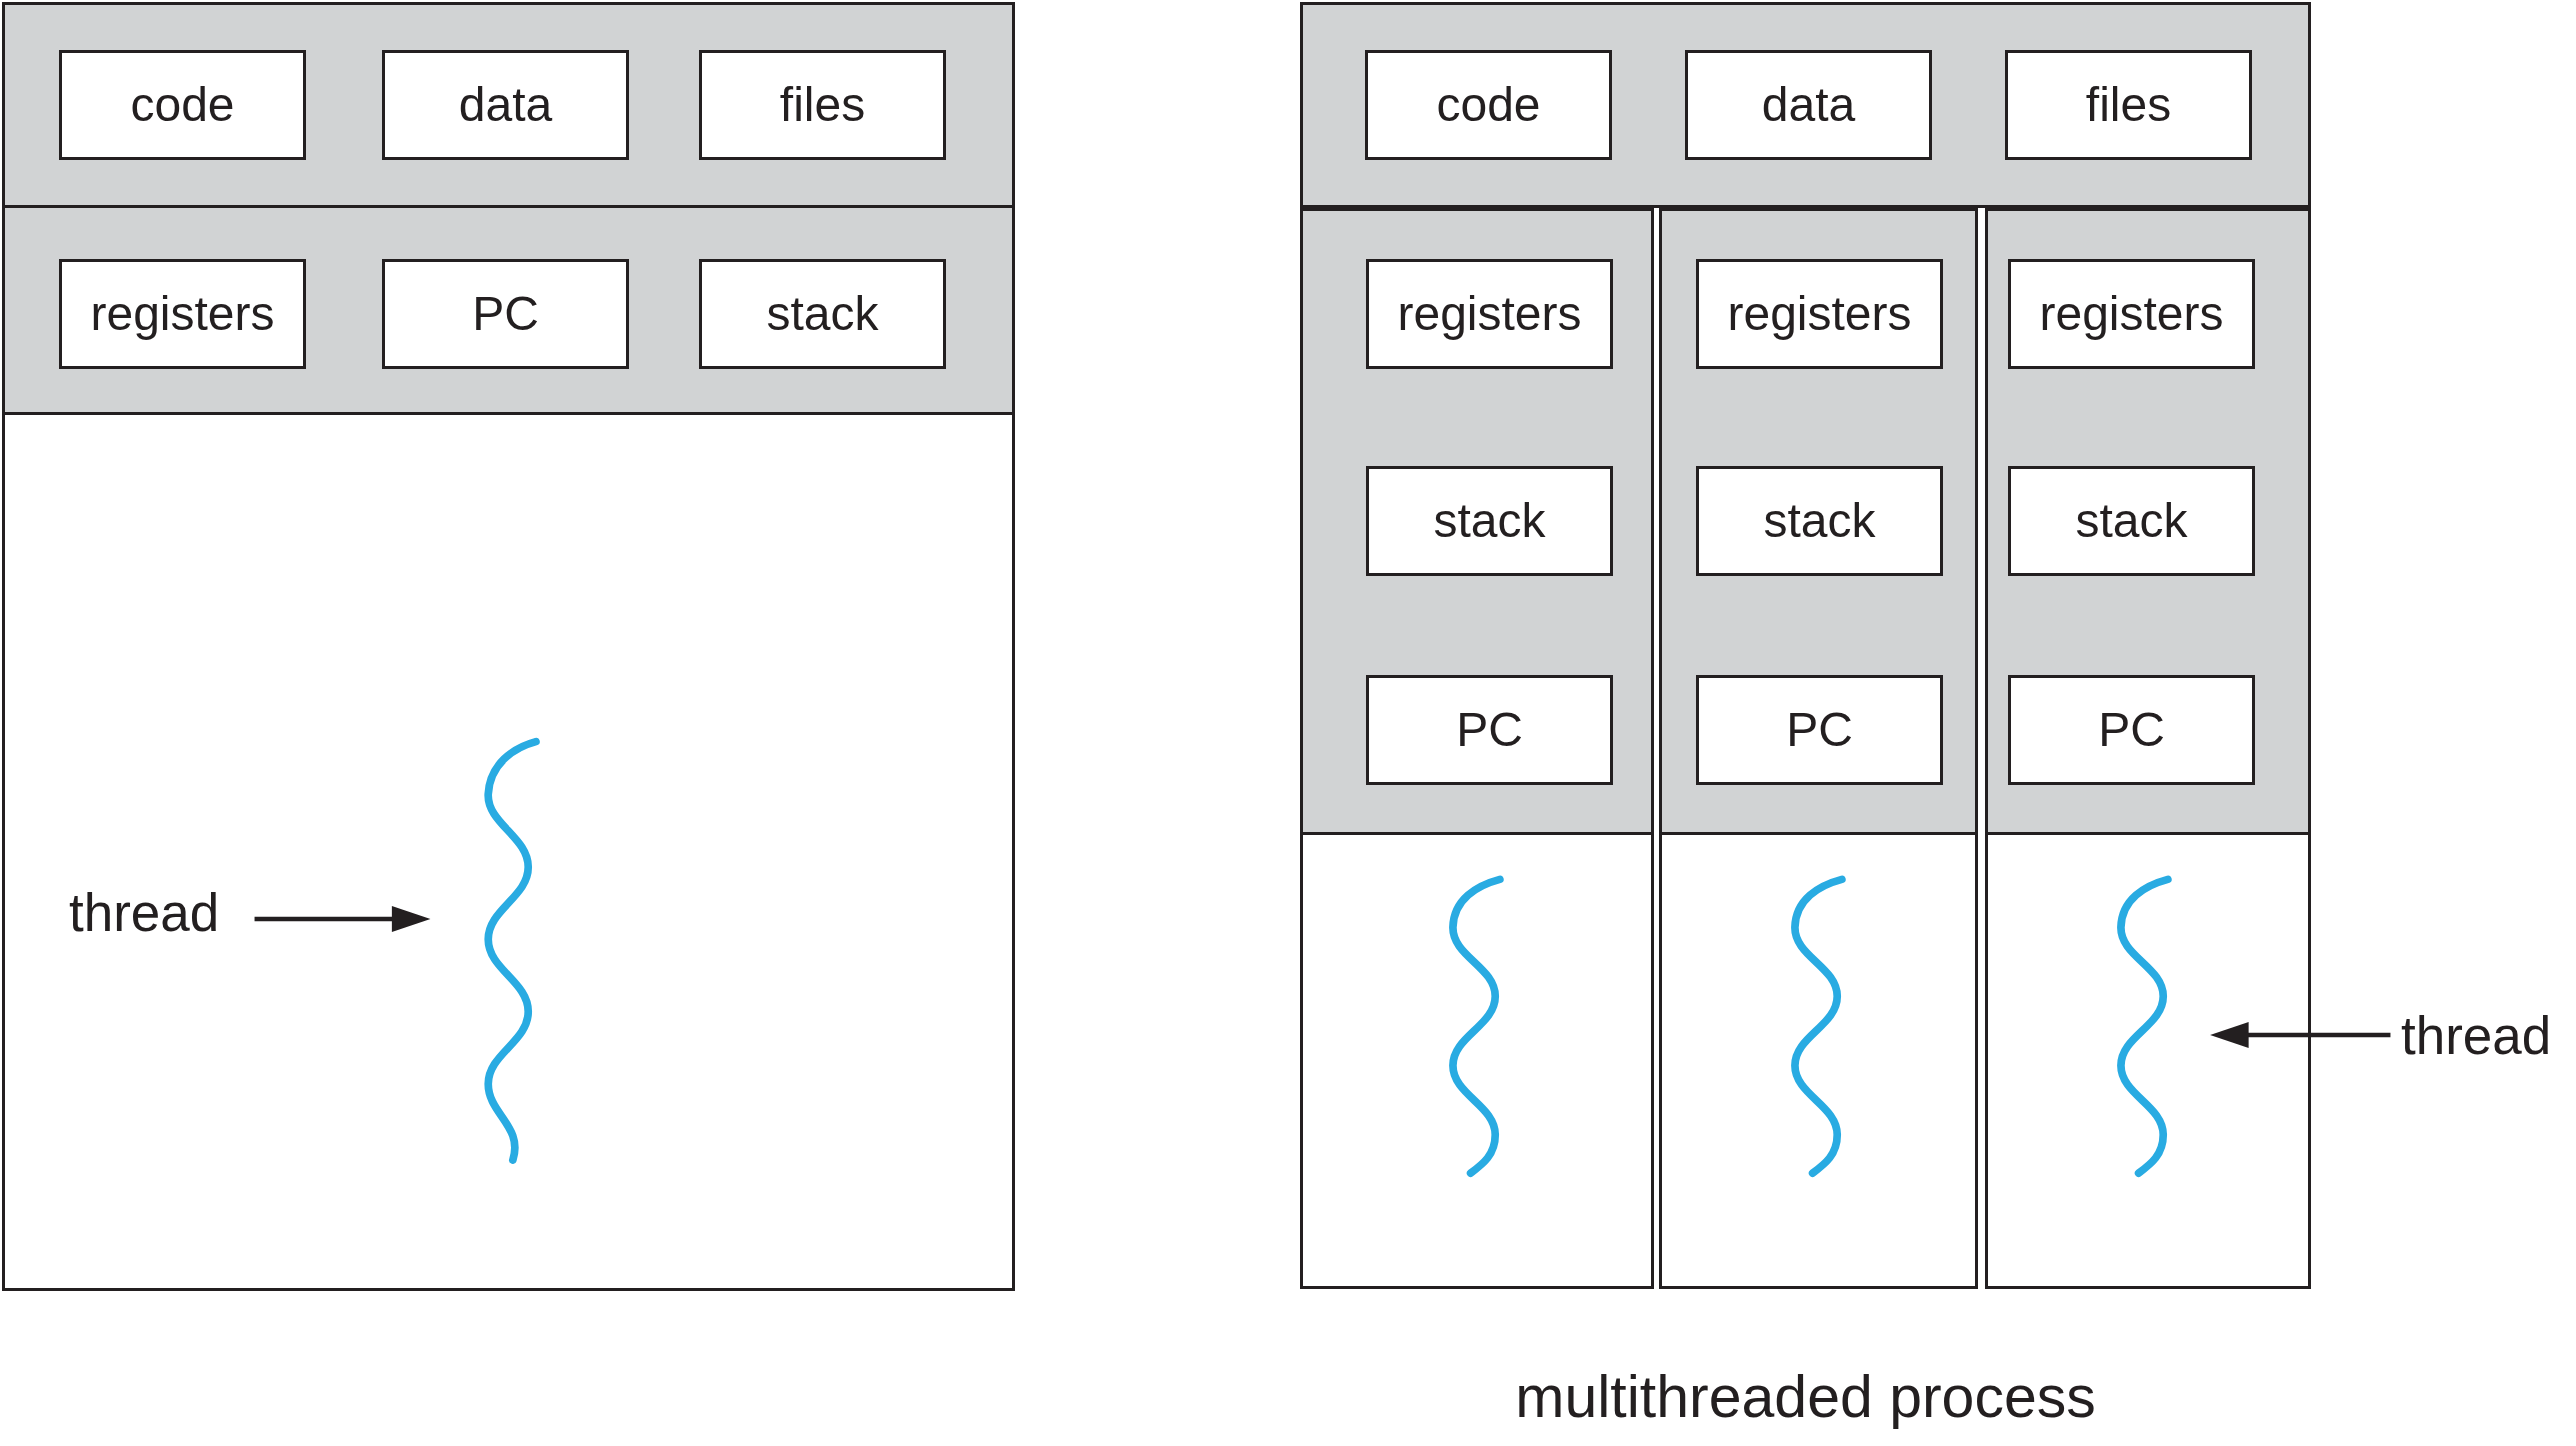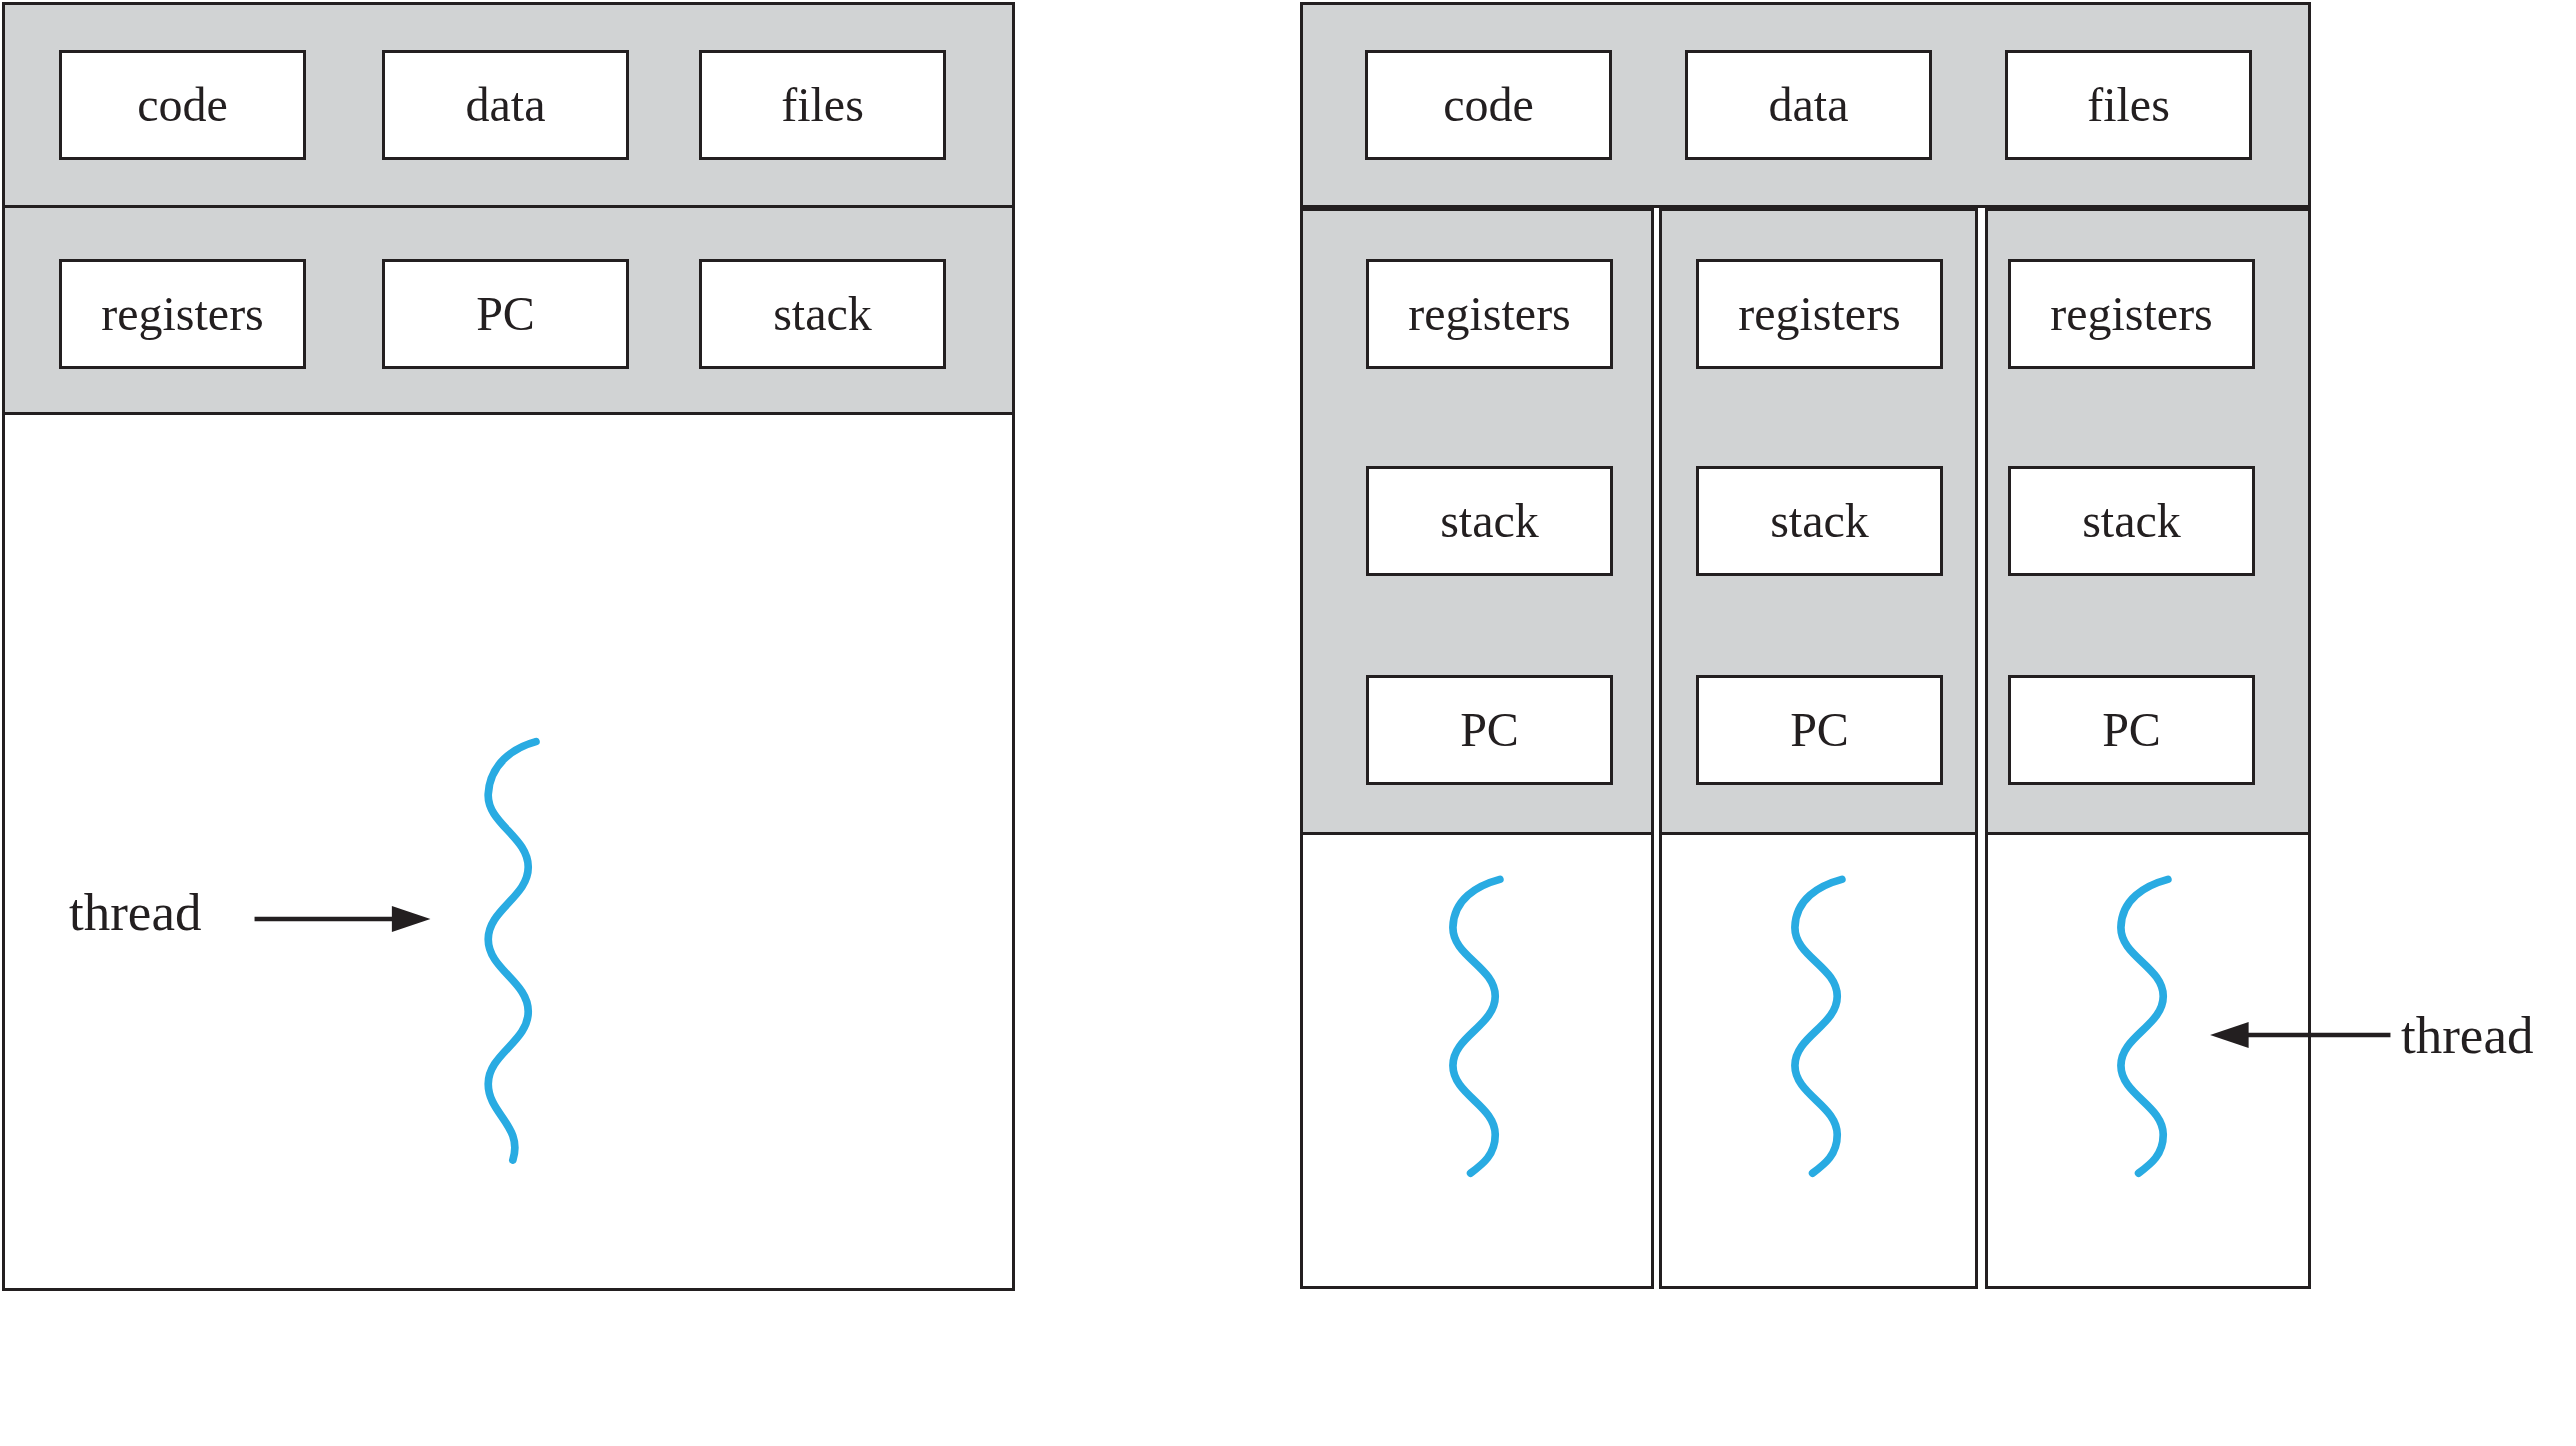--- a/index.html
+++ b/index.html
@@ -1,20 +1,20 @@
 <!DOCTYPE html>
 <html style="--line: #231f20; --gray: #d1d3d4; --blue: #29abe2;font-size:12.4px"><head>
 <meta charset="utf-8">
 <style>
   html,body{margin:0;padding:0;background:#ffffff;}
   #canvas{
     position:relative;
     width:2576px;height:1446px;
     background:#fff;
-    font-family:Liberation Serif, serif;
+    font-family:Liberation Sans, sans-serif;
     color:var(--line,#231f20);
     overflow:hidden;
   }
   :root{
     --line:#231f20;
     --gray:#d1d3d4;
     --blue:#29abe2;
   }
   .outer,.band,.column,.wbox{box-sizing:border-box;position:absolute;}
   .outer{background:#fff;border:3.9px solid var(--line);}
@@ -196,15 +196,16 @@
       C 90 368, 74 380, 58 392"></path>
   </svg>
 
   <svg id="right-arrow" viewBox="0 0 240 44">
     <polygon class="arrow-head" points="54,5 4,22 54,39"></polygon>
     <line class="arrow-line" x1="48" y1="22" x2="238" y2="22"></line>
   </svg>
 
   <span class="thread-label" id="right-thread-label">thread</span>
 
+  <div class="caption" id="right-caption">multithreaded process</div>
 
 </div>
 
 
 </body></html>

